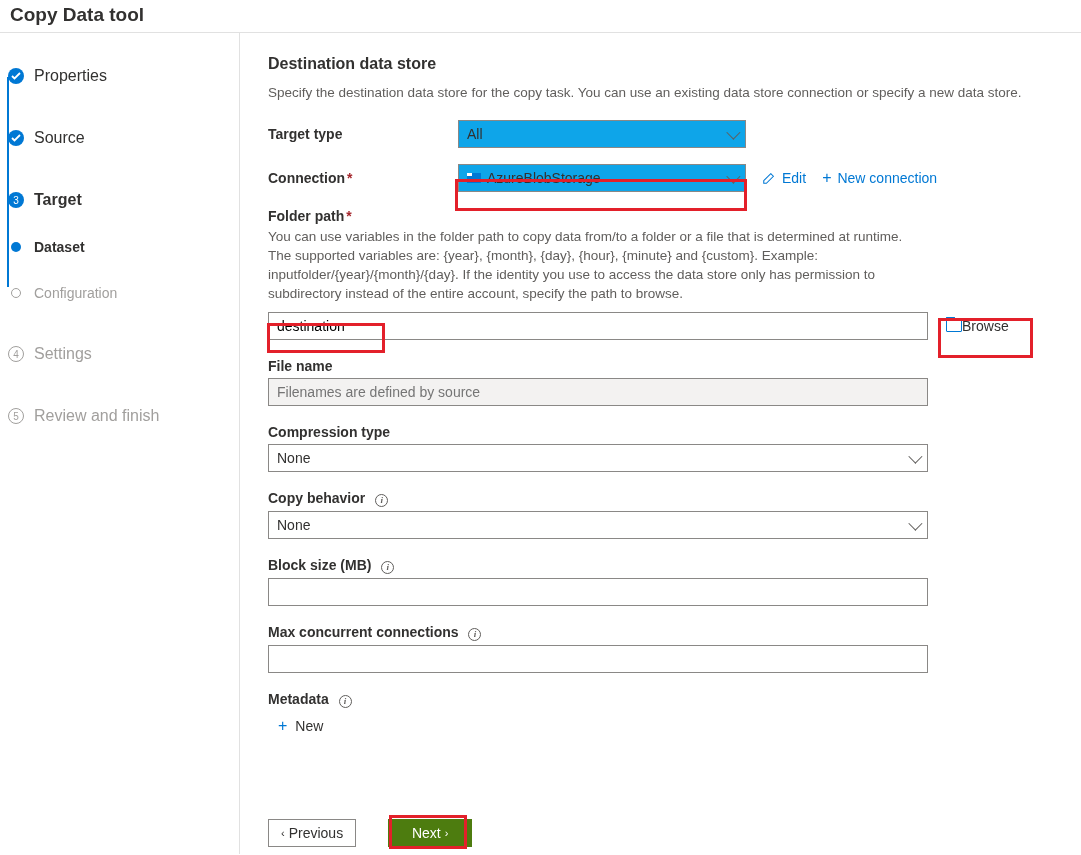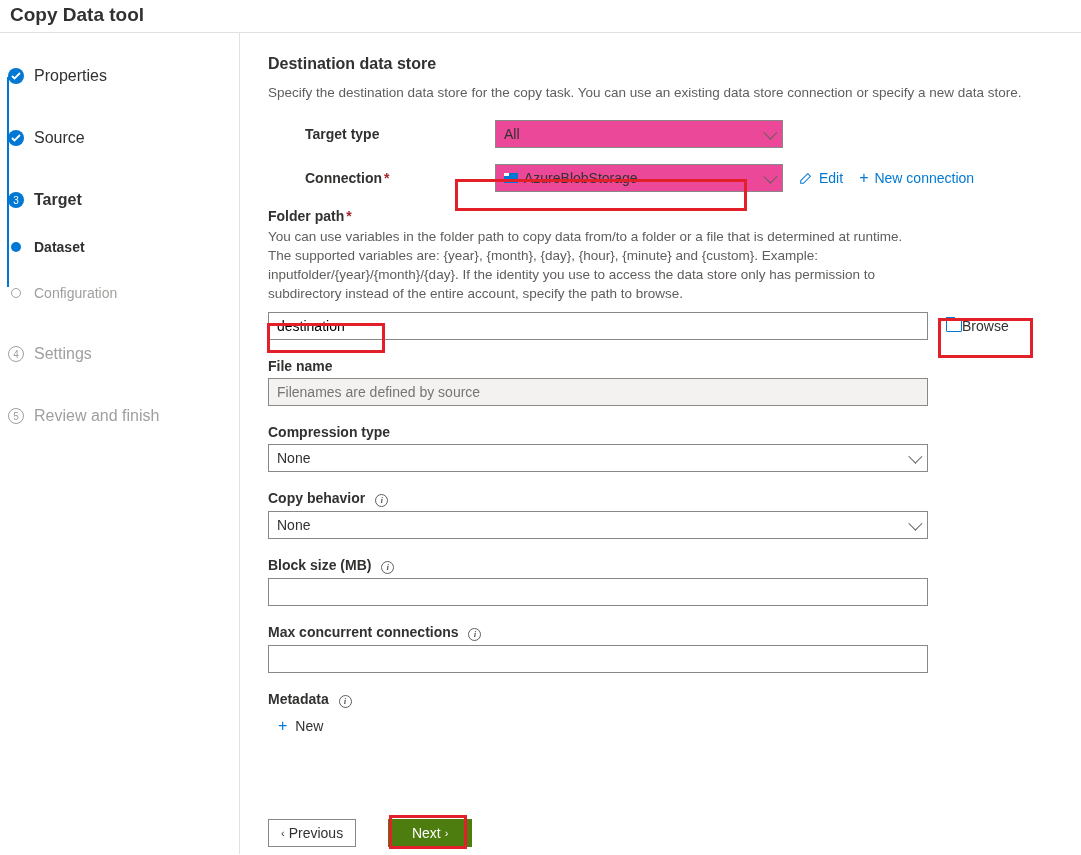--- a/index.html
+++ b/index.html
@@ -99,37 +99,36 @@
   }
   .subtitle {
     color: #605e5c;
     margin-bottom: 20px;
     font-size: 13.5px;
   }
   .row {
     display: flex;
     align-items: center;
     margin-bottom: 16px;
-    margin-left: 37px;
   }
   .row .lbl {
     width: 190px;
     font-weight: 600;
   }
   .req { color: #a4262c; margin-left: 2px; }
   .select-like {
     width: 288px;
     height: 28px;
     border: 1px solid #8a8886;
     display: flex;
     align-items: center;
     padding: 0 8px;
     justify-content: space-between;
     cursor: pointer;
-    background: #ec4899;
+    background: #0ea5e9;
   }
   .chev {
     width: 10px; height: 10px;
     border-right: 1px solid #605e5c;
     border-bottom: 1px solid #605e5c;
     transform: rotate(45deg) translateY(-2px);
   }
   .blob-icon {
     width: 14px; height: 10px;
     background: #0078d4;

